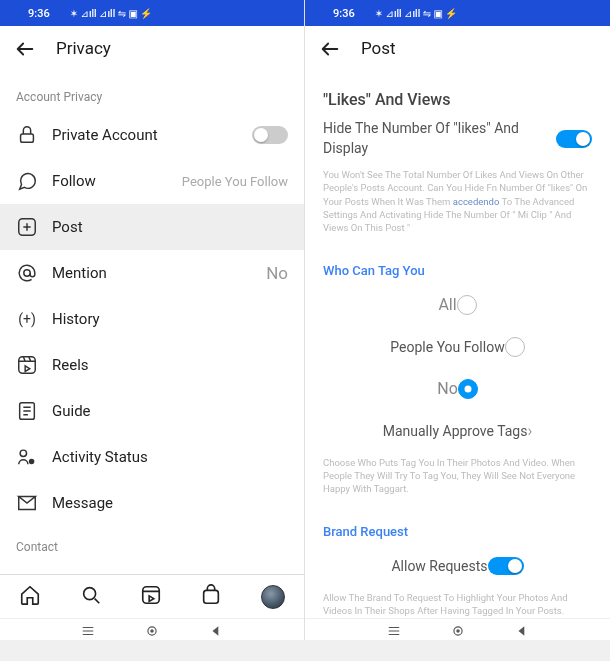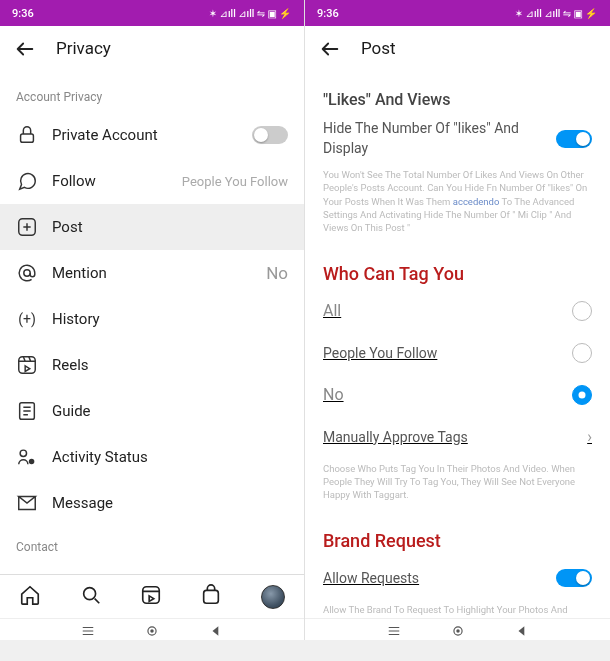--- a/index.html
+++ b/index.html
@@ -14,26 +14,26 @@
     .screen {
       width: 305px;
       height: 640px;
       background: #fff;
       position: relative;
       overflow: hidden;
     }
     .screen.left { border-right: 1px solid #e0e0e0; }
     .status-bar {
       height: 26px;
-      background: #a21caf;
+      background: #1d4ed8;
       color: #fff;
       display: flex;
-      justify-content: space-between;
-      align-items: center;
-      padding: 0 12px;
+      justify-content: flex-start;
+      align-items: center;
+      padding: 0 28px;
       font-size: 11px;
       font-weight: 500;
     }
     .status-icons { display: flex; gap: 3px; align-items: center; font-size: 10px; margin-left: 20px; }
     .header {
       display: flex;
       padding: 12px 14px;
       gap: 20px;
     }
     .header-title {
@@ -146,24 +146,23 @@
     .desc-text {
       font-size: 9.5px;
       color: #bbb;
       padding: 4px 18px 10px;
       line-height: 1.4;
     }
     .desc-text .link { color: #6a8bc8; }
     .right-row {
       display: flex;
       align-items: center;
-      justify-content: space-between;
+      justify-content: center;
       padding: 10px 18px;
       min-height: 42px;
-      text-decoration: underline;
     }
     .right-row-label { font-size: 14px; color: #555; }
     .right-row-label.big { font-size: 16px; color: #888; font-weight: 400; }
     .radio {
       width: 20px;
       height: 20px;
       border: 1.5px solid #bbb;
       border-radius: 50%;
       position: relative;
     }
@@ -176,22 +175,22 @@
       position: absolute;
       width: 7px;
       height: 7px;
       background: #fff;
       border-radius: 50%;
       top: 50%;
       left: 50%;
       transform: translate(-50%, -50%);
     }
     .section-head {
-      font-size: 18px;
-      color: #b91c1c;
+      font-size: 13px;
+      color: #3b82f6;
       padding: 18px 18px 6px;
       font-weight: 500;
     }
     .chevron { color: #999; font-size: 16px; }
     .hide-row {
       display: flex;
       align-items: center;
       justify-content: space-between;
       padding: 2px 18px 6px;
     }

